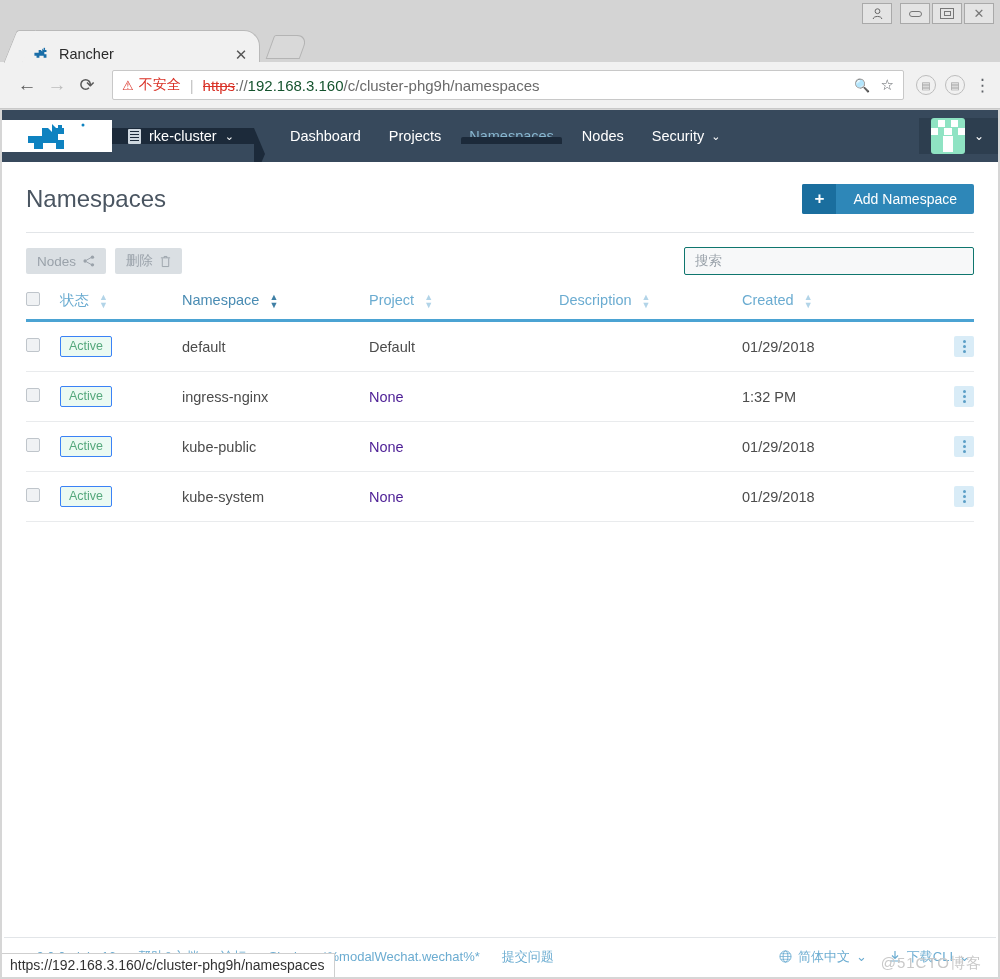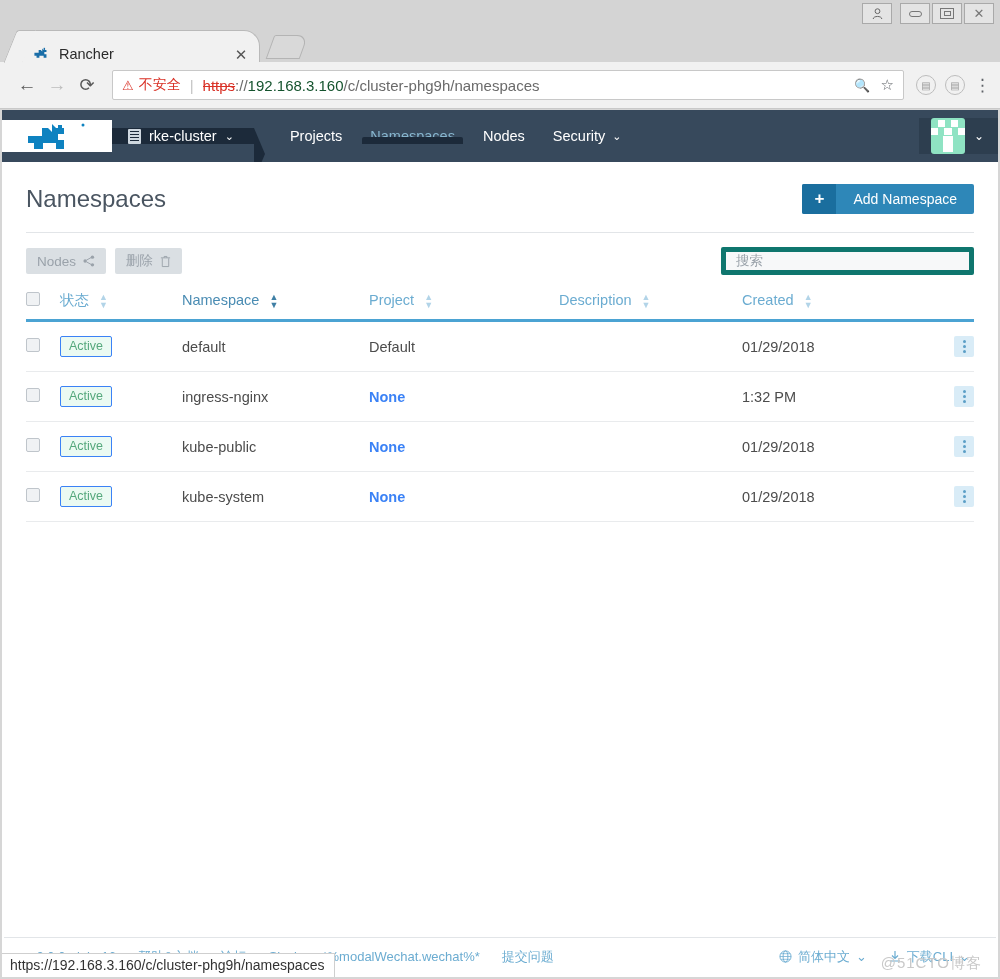--- a/index.html
+++ b/index.html
@@ -185,22 +185,22 @@
 
   .table-tools {
     display: flex; align-items: center; padding: 14px 0 10px 0;
   }
   .btn-ghost {
     background: #dadfe3; color: #9aa2aa; height: 26px; border-radius: 2px;
     display: flex; align-items: center; gap: 7px; padding: 0 11px;
     font-size: 13.5px; margin-right: 9px;
   }
   .search-box {
-    margin-left: auto; width: 253px; height: 28px;
-    border: 5px solid #0f766e; background: #f7f8f9; border-radius: 2px;
+    margin-left: auto; width: 290px; height: 28px;
+    border: 1px solid #0f766e; background: #f7f8f9; border-radius: 2px;
     display: flex; align-items: center; padding: 0 10px;
     color: #9aa2aa; font-size: 13.5px;
   }
 
   table { width: 100%; border-collapse: collapse; }
   thead th {
     text-align: left; font-weight: 400; font-size: 14.5px; color: #6bacd1;
     padding: 6px 0 9px 0; border-bottom: 3px solid #4ba3d3;
     white-space: nowrap;
   }
@@ -226,21 +226,21 @@
   }
   .chk {
     width: 14px; height: 14px; border: 1px solid #bfc5cb;
     background: #f0f2f4; border-radius: 2px; display: inline-block;
   }
   .badge {
     display: inline-block; border: 1px solid #3b82f6; color: #55a87c;
     background: #ebfaf2; border-radius: 2px; font-size: 12.5px;
     padding: 2px 8px 3px 8px;
   }
-  .bold { font-weight: bold; color: #3b82f6; margin-left: 8px; }
+  .bold { font-weight: normal; color: #4c1d95; margin-left: 8px; }
   .kebab {
     width: 20px; height: 21px; background: #d9ecf7; border-radius: 2px;
     display: flex; flex-direction: column; align-items: center;
     justify-content: center; gap: 2px; margin-left: auto;
   }
   .kebab i { width: 3px; height: 3px; background: #5b9fc6; border-radius: 50%; display:block; }
 
   .footer {
     position: absolute; left: 2px; right: 2px; bottom: 2px; height: 38px;
     border-top: 1px solid #e2e5e8; background: #ffffff;
@@ -343,20 +343,23 @@
         </svg>
       </div>
 
       <div class="cluster-picker">
         <span class="cl-icon"></span>
         <span>rke-cluster</span>
         <span class="caret">⌄</span>
       </div>
 
       <div class="nav-links">
+        <div class="nav-link">
+          <span>Dashboard</span>
+        </div>
         <div class="nav-link">
           <span>Projects</span>
         </div>
         <div class="nav-link active">
           <span>Namespaces</span>
         </div>
         <div class="nav-link">
           <span>Nodes</span>
         </div>
         <div class="nav-link">

